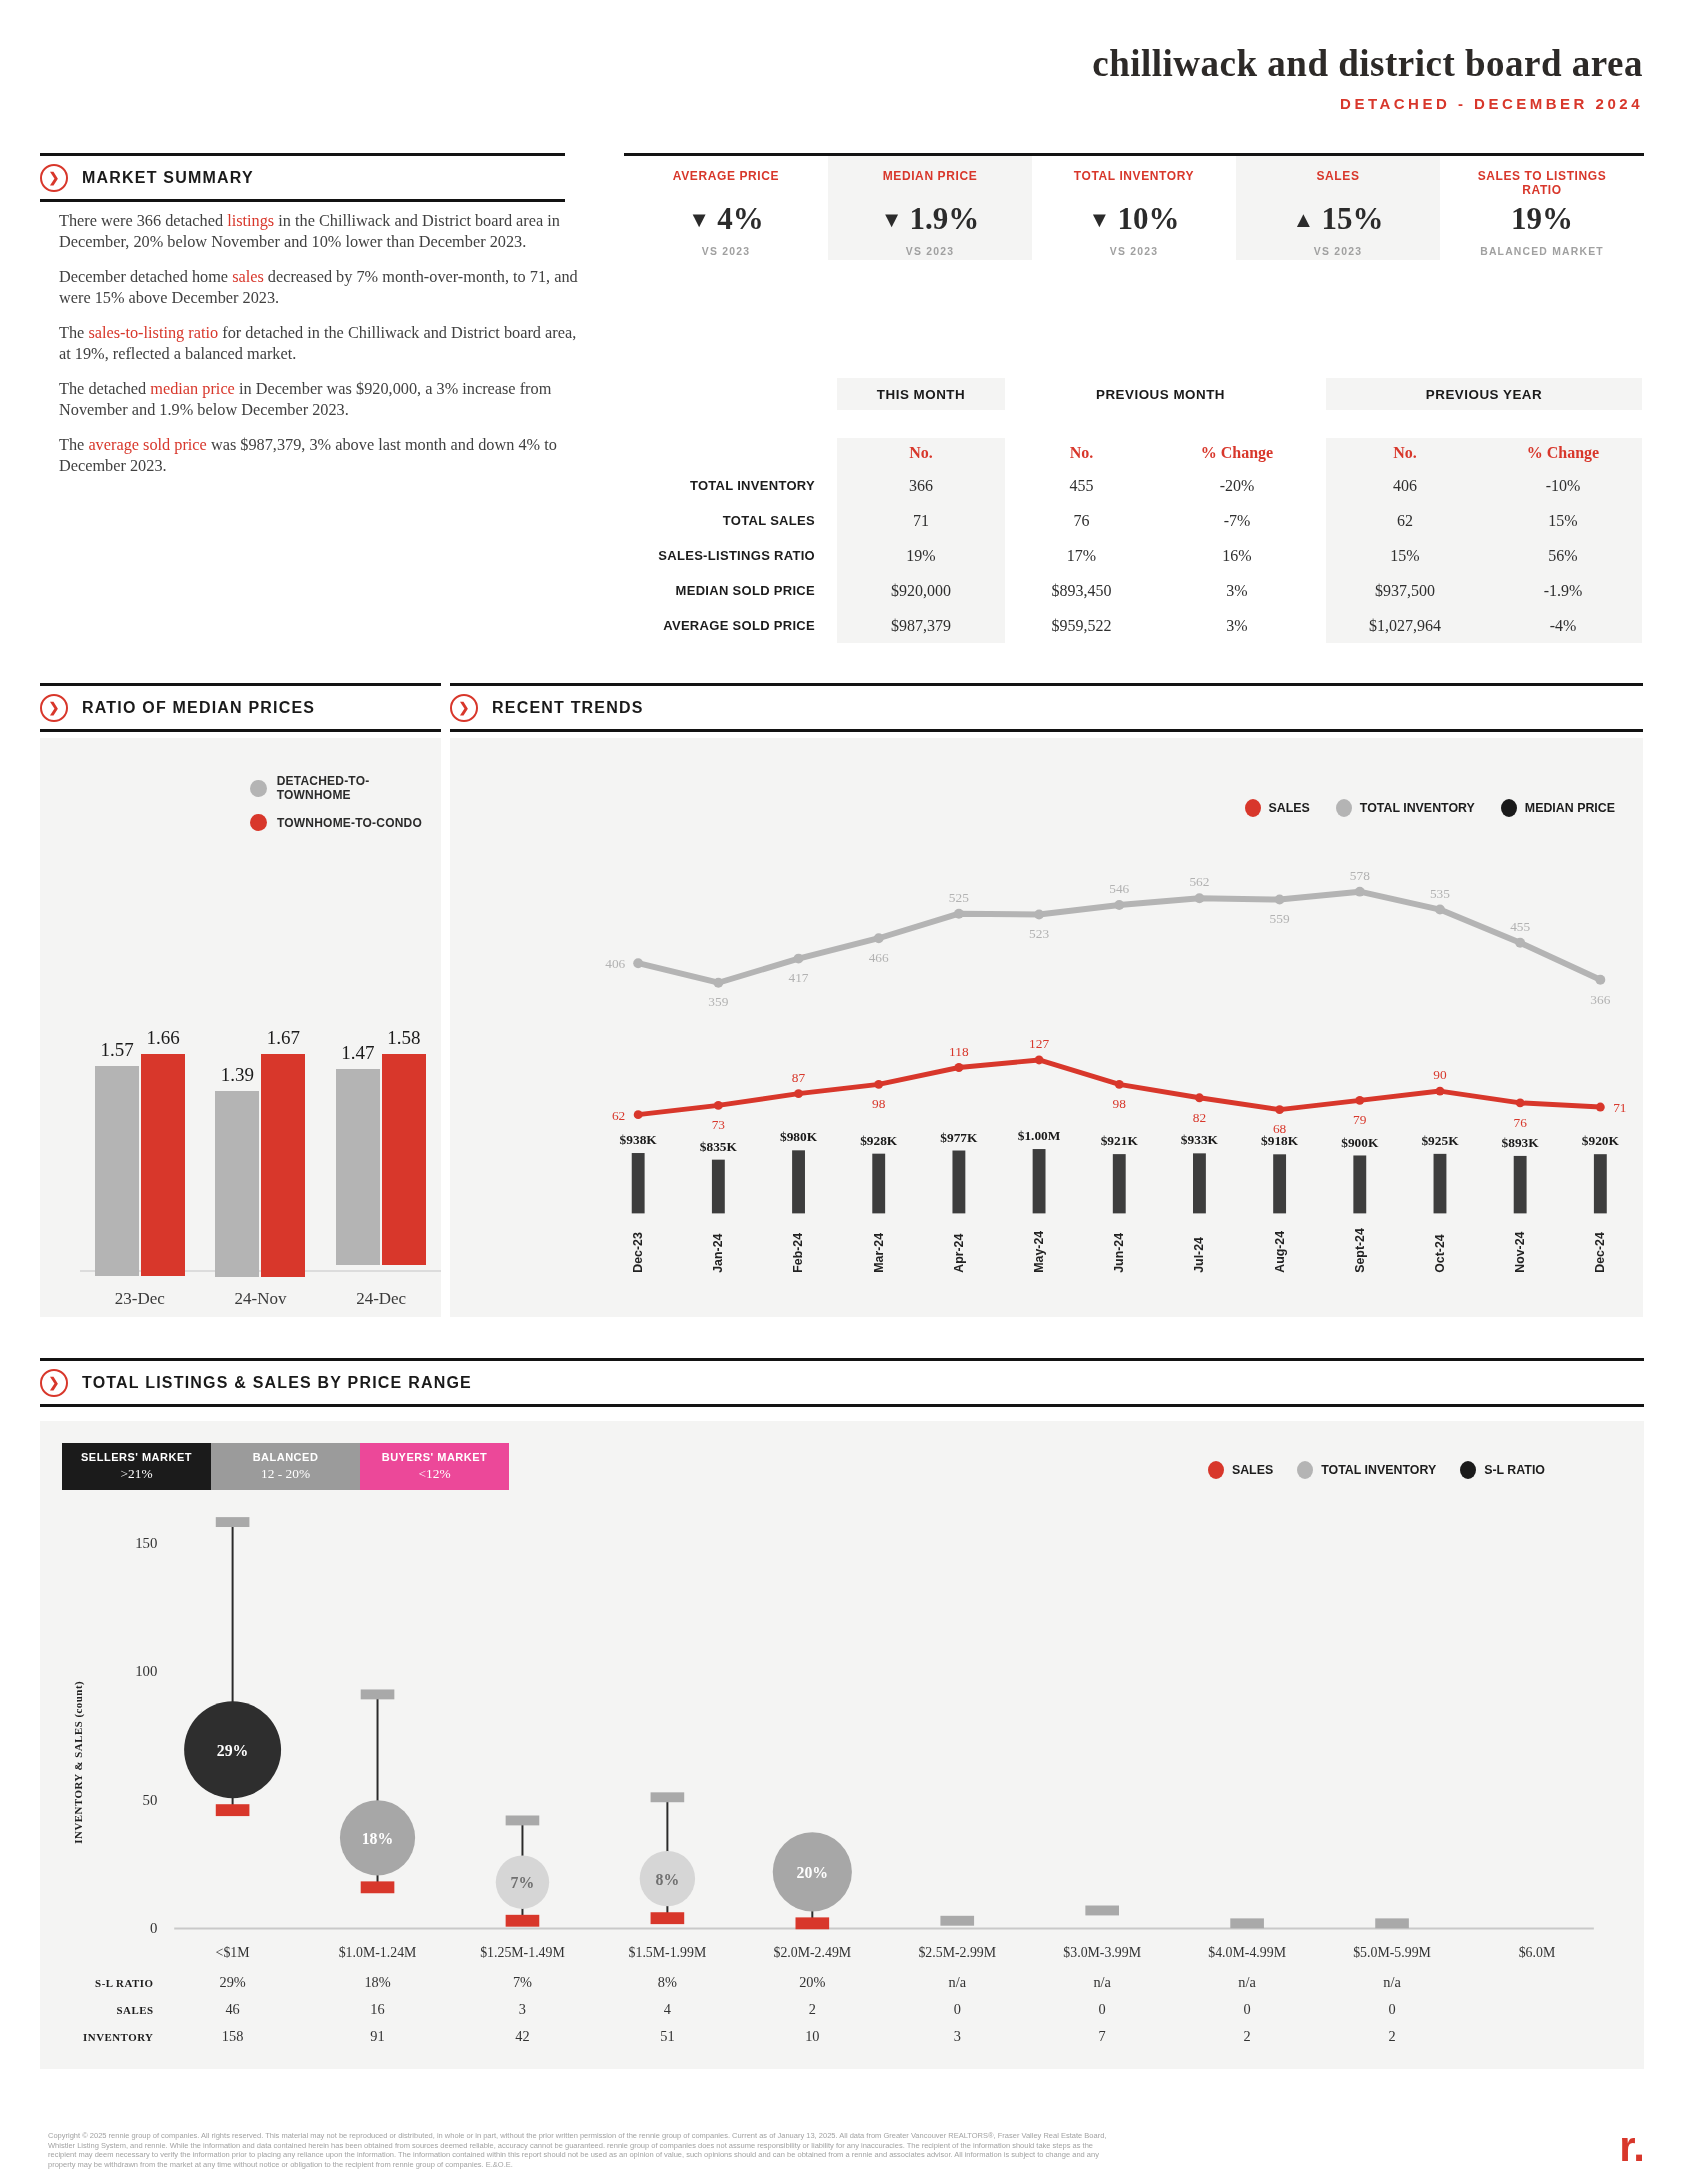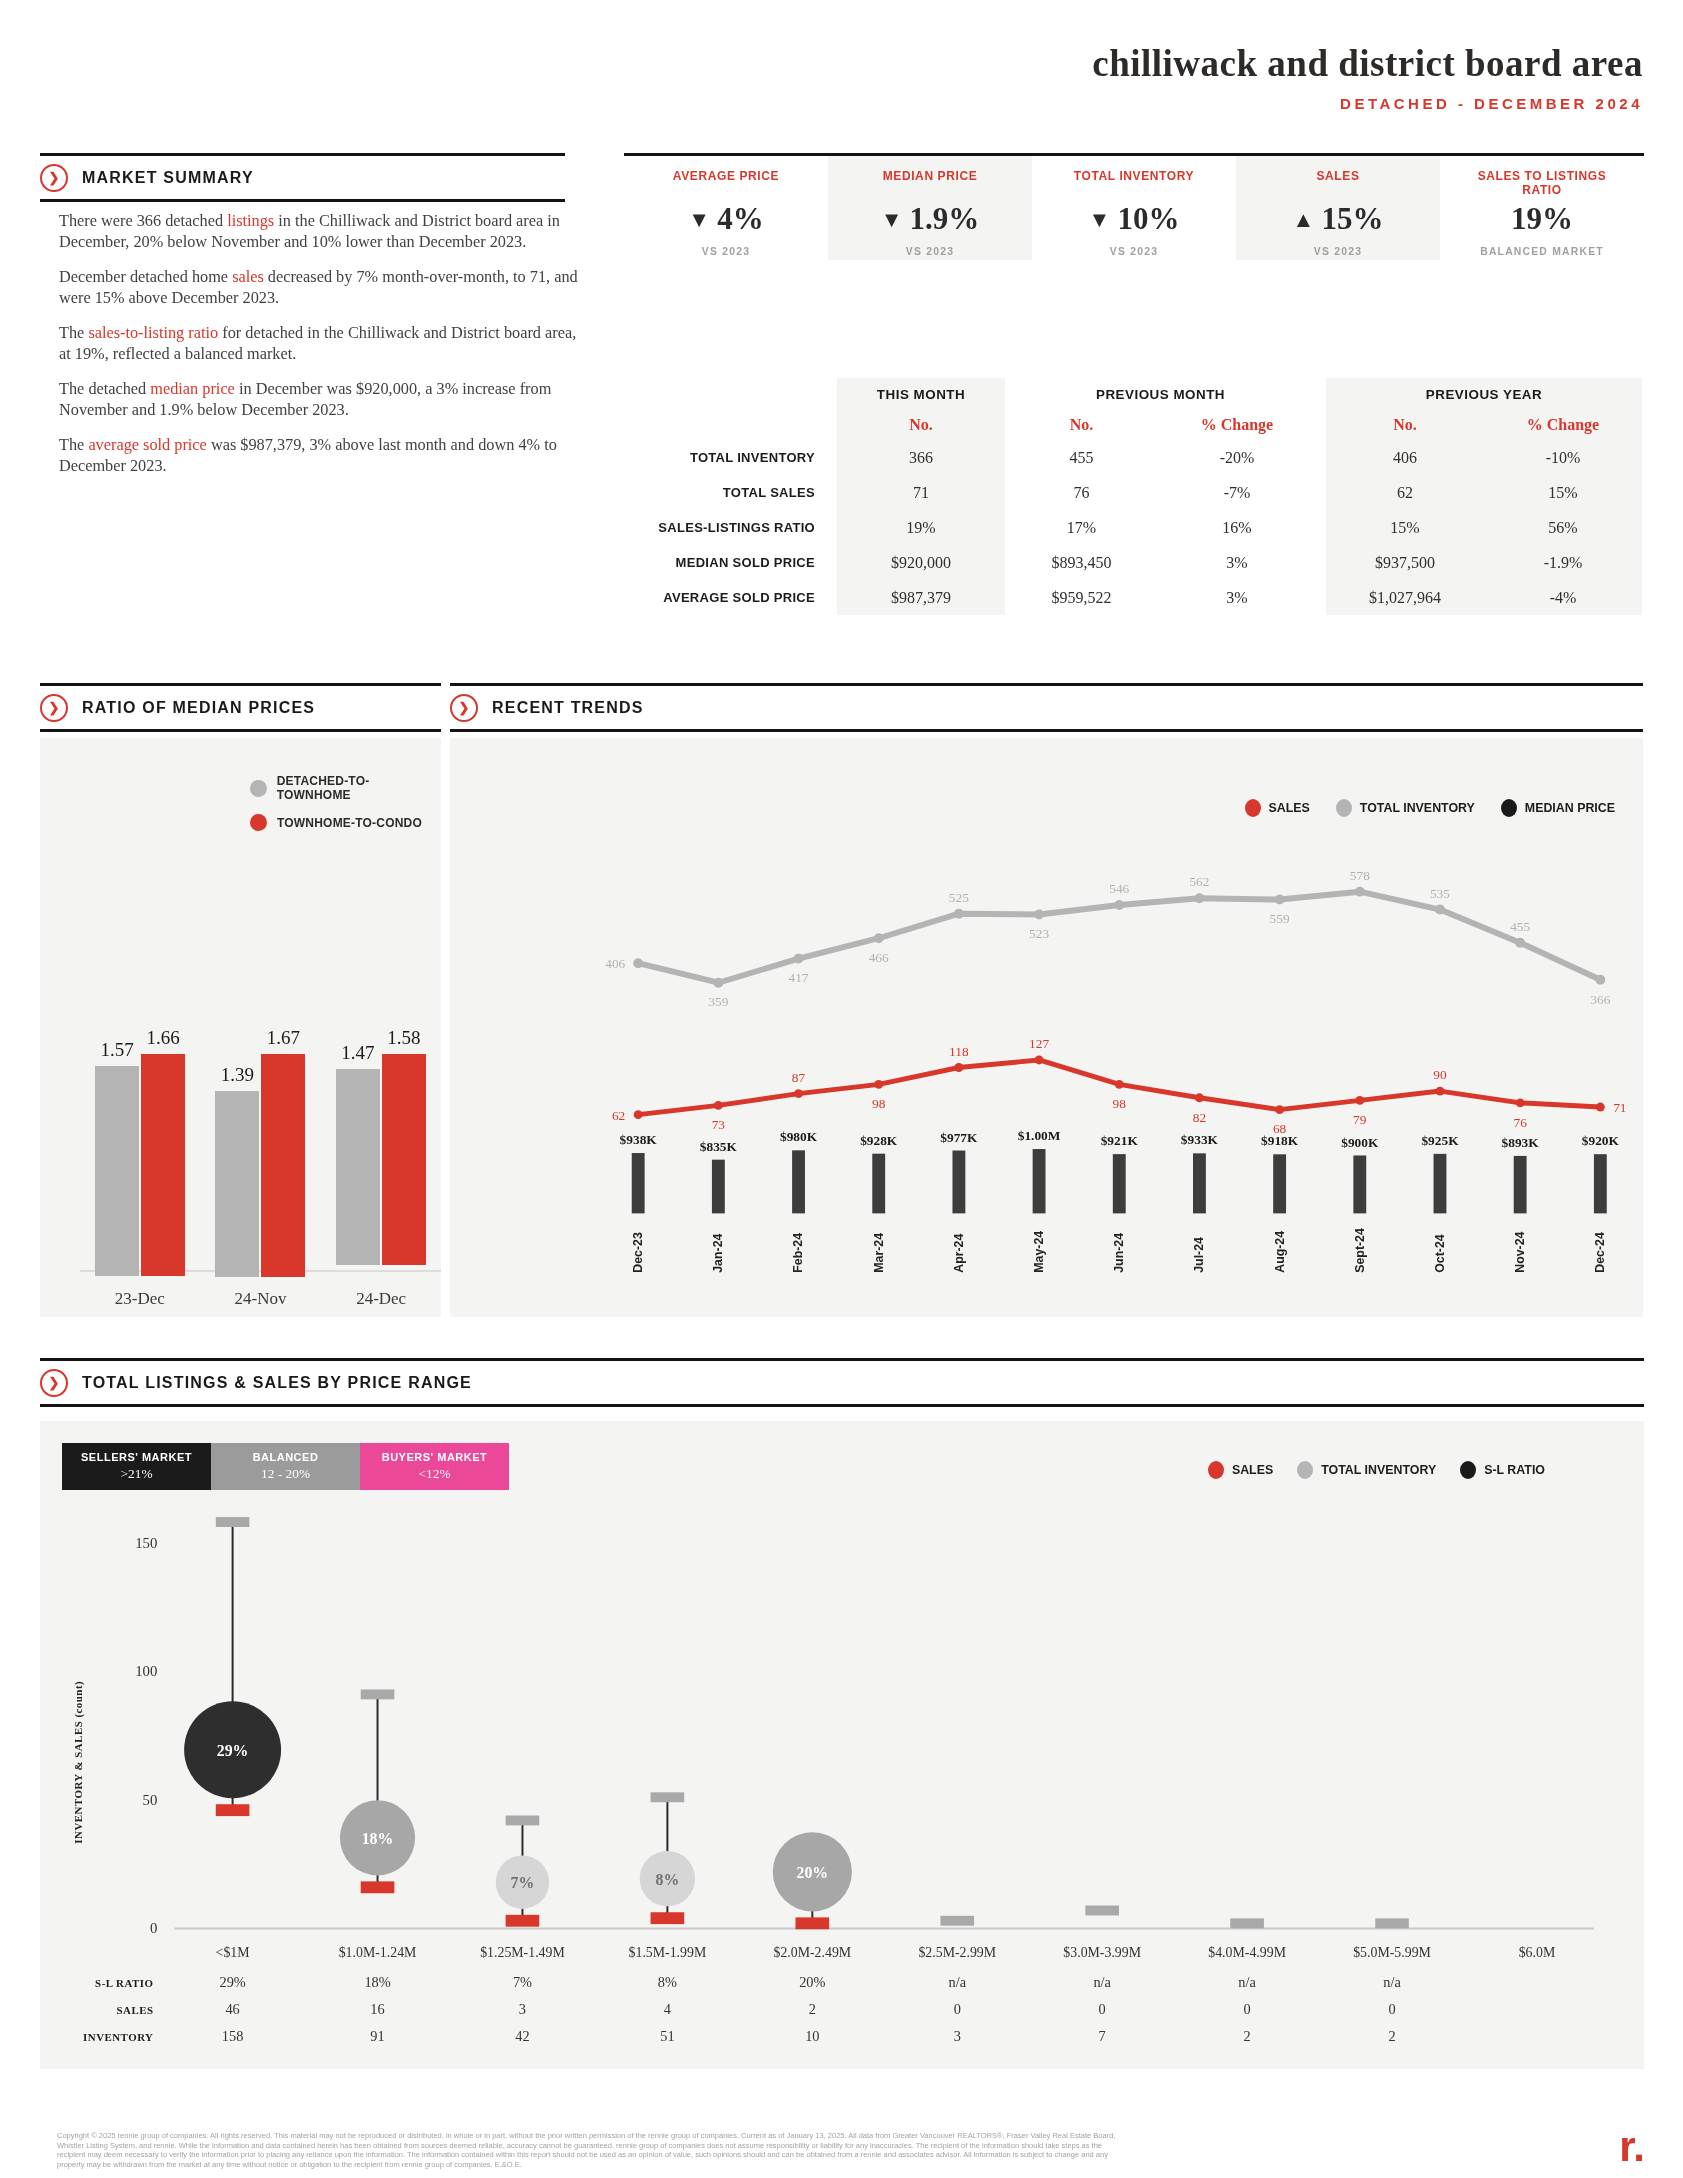--- a/index.html
+++ b/index.html
@@ -27,21 +27,21 @@
   .card-label{color:#d8372b;font-size:12px;font-weight:700;letter-spacing:0.6px;max-width:158px;margin:0 auto;
               height:30px;display:flex;align-items:flex-start;justify-content:center;}
   .card-value{font-family:"Liberation Serif",serif;font-weight:700;font-size:31px;color:#2b2b2b;margin-top:2px;}
   .card-value .arrow{font-size:22px;margin-right:7px;position:relative;top:-2px;}
   .card-sub{margin-top:9px;font-size:10.4px;font-weight:700;letter-spacing:1.2px;color:#a0a0a0;}
   
   #summary-table{position:absolute;left:624px;top:378px;width:1020px;display:grid;
                  grid-template-columns:213px 168px 153px 158px 10px 158px 158px;}
   #summary-table div{display:flex;align-items:center;justify-content:center;}
   .gh{font-size:13.4px;font-weight:700;letter-spacing:0.5px;color:#1a1a1a;height:32px;}
-  .sh{font-family:"Liberation Serif",serif;font-weight:700;font-size:16px;color:#d8372b;height:30px;}
+  .sh{font-family:"Liberation Serif",serif;font-weight:700;font-size:16px;color:#d8372b;height:30px;margin-top:28px;}
   .tl{justify-content:flex-end !important;font-size:13px;font-weight:700;letter-spacing:0.3px;color:#1c1c1c;
       padding-right:22px;height:35px;}
   .tv{font-family:"Liberation Serif",serif;font-size:16px;color:#2f2f2f;height:35px;}
   .bg-g{background:#f4f4f3;}
   
   #ratio-head{left:40px;top:683px;width:401px;}
   #trends-head{left:450px;top:683px;width:1193px;}
   .panel{position:absolute;background:#f4f4f3;}
   #ratio-panel{left:40px;top:738px;width:401px;height:579px;}
   #trends-panel{left:450px;top:738px;width:1193px;height:579px;}
@@ -64,21 +64,21 @@
   .tleg .dot{width:16px;height:18px;}
   
   #pr-head{left:40px;top:1358px;width:1604px;}
   #pr-panel{left:40px;top:1421px;width:1604px;height:648px;}
   #pr-badges{position:absolute;left:22px;top:22px;display:flex;}
   .badge{width:149px;height:47px;display:flex;flex-direction:column;align-items:center;justify-content:center;color:#fff;}
   .badge .b1{font-size:11px;font-weight:700;letter-spacing:0.5px;}
   .badge .b2{font-family:"Liberation Serif",serif;font-size:13.4px;margin-top:3px;}
   #pr-legend{position:absolute;top:40px;right:99px;display:flex;gap:24px;align-items:center;}
   
-  #footer-text{position:absolute;left:57px;top:2131px;width:1069px;font-size:7.5px;line-height:9.7px;color:#a3a3a3;}
+  #footer-text{position:absolute;left:48px;top:2131px;width:1069px;font-size:7.5px;line-height:9.7px;color:#a3a3a3;}
   #logo{position:absolute;right:38px;top:2123px;color:#d8372b;font-weight:700;font-size:42px;font-family:"Liberation Sans",sans-serif;}
   svg{position:absolute;overflow:visible;}
   svg text{font-family:"Liberation Serif",serif;}
   .sans{font-family:"Liberation Sans",sans-serif !important;}
 </style>
 </head>
 <body>
 
 <div class="page">
 

